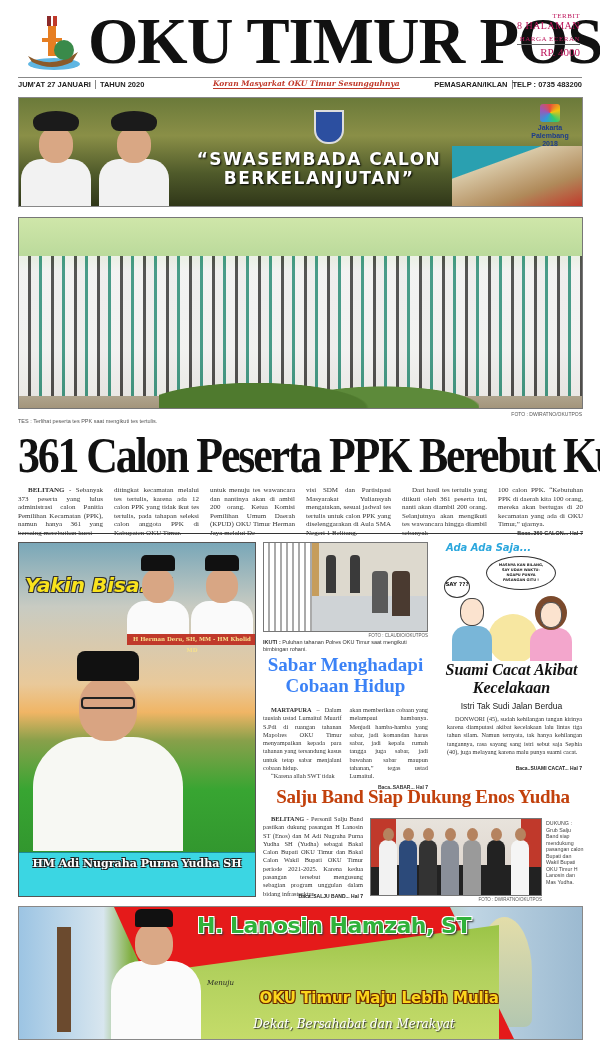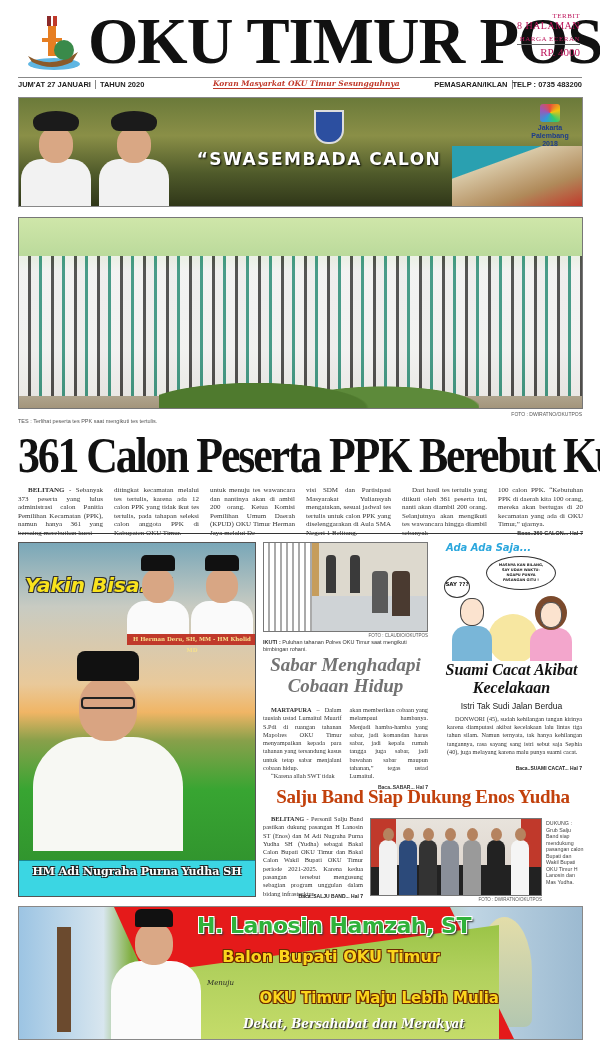--- a/index.html
+++ b/index.html
@@ -60,33 +60,33 @@
   .duo .m .cap { position: absolute; left: 14px; top: 0; width: 34px; height: 16px; background: #111; border-radius: 5px 5px 2px 2px; }
   .duo .m .face { position: absolute; left: 15px; top: 14px; width: 32px; height: 34px; background: #d8a684; border-radius: 45%; }
   .duo .m .shirt { position: absolute; left: 0; top: 46px; width: 62px; height: 34px; background: #fafafa; border-radius: 18px 18px 0 0; }
   .ad1 .duo-name { position: absolute; left: 108px; top: 91px; width: 130px; height: 11px; background: #c0392b; font-family: "DejaVu Serif", serif; font-weight: bold; font-size: 5.5px; color: #f7e28c; text-align: center; line-height: 11px; }
   .ad1 .main-person { position: absolute; left: 14px; top: 108px; width: 150px; height: 200px; }
   .main-person .cap { position: absolute; left: 44px; top: 0; width: 62px; height: 30px; background: #111; border-radius: 8px 8px 3px 3px; }
   .main-person .face { position: absolute; left: 46px; top: 26px; width: 58px; height: 64px; background: #d9a482; border-radius: 45%; }
   .main-person .glasses { position: absolute; left: 48px; top: 46px; width: 54px; height: 12px; border: 2px solid #222; border-radius: 4px; }
   .main-person .shirt { position: absolute; left: 0; top: 86px; width: 150px; height: 114px; background: #f7f8f3; border-radius: 50px 50px 0 0; }
   .ad1 .mas { position: absolute; left: 108px; top: 262px; width: 124px; height: 28px; background: #f7d21d; border-radius: 50%; border: 2px solid #222; text-align: center; font-family: "DejaVu Sans", sans-serif; font-weight: bold; font-style: italic; font-size: 14px; color: #1b34a8; line-height: 24px; }
-  .ad1 .nameplate { position: absolute; left: 0; bottom: 0; width: 100%; height: 36px; background: #3bd6e3; border-top: 1px solid #1a8a94; }
+  .ad1 .nameplate { position: absolute; left: 0; bottom: 0; width: 100%; height: 44px; background: #3bd6e3; border-top: 1px solid #1a8a94; }
   .ad1 .nameplate .n1 { position: absolute; left: 0; top: 4px; width: 100%; text-align: center; font-family: "DejaVu Serif", serif; font-weight: bold; font-size: 11px; color: #fff; text-shadow: -1px -1px 0 #222,1px -1px 0 #222,-1px 1px 0 #222,1px 1px 0 #222; white-space: nowrap; }
   .ad1 .nameplate .n2 { position: absolute; left: 0; top: 26px; width: 100%; text-align: center; font-family: "DejaVu Sans", sans-serif; font-weight: bold; font-size: 8px; color: #fff; text-shadow: -1px -1px 0 #222,1px -1px 0 #222,-1px 1px 0 #222,1px 1px 0 #222; border-top: 1px solid #222; padding-top: 2px; white-space: nowrap; }
 
   
   .photo-jail { position: absolute; left: 263px; top: 542px; width: 165px; height: 90px; background: linear-gradient(90deg,#f1efe9 0 28%,#c69d5c 28% 34%,#ddd9ce 34% 100%); border: 1px solid #777; overflow: hidden; }
   .photo-jail .bars { position: absolute; left: 0; top: 0; width: 48px; height: 100%; background: repeating-linear-gradient(90deg,#fff 0 4px,#aaa 4px 6px); }
   .photo-jail .floor { position: absolute; left: 48px; bottom: 0; width: 117px; height: 35px; background: #cfd3d6; }
   .photo-jail .fig { position: absolute; background: #3a3a3a; border-radius: 4px 4px 0 0; }
   .jail-credit { position: absolute; left: 263px; top: 633px; width: 165px; text-align: right; font-family: "Liberation Sans", sans-serif; font-size: 4.5px; color: #555; }
   .jail-cap { position: absolute; left: 263px; top: 639px; width: 165px; font-family: "Liberation Sans", sans-serif; font-size: 5.5px; line-height: 7px; color: #333; }
   .jail-cap b { font-weight: bold; }
-  .h-sabar { position: absolute; left: 263px; top: 654px; width: 165px; text-align: center; font-family: "Liberation Serif", serif; font-weight: bold; font-size: 19px; line-height: 21px; color: #737373; font-style: italic; }
+  .h-sabar { position: absolute; left: 263px; top: 654px; width: 165px; text-align: center; font-family: "Liberation Serif", serif; font-weight: bold; font-size: 19px; line-height: 21px; color: #3b82f6; }
   .sabar-body { position: absolute; left: 263px; top: 706px; width: 165px; display: flex; gap: 8px; font-family: "Liberation Serif", serif; font-size: 6.3px; line-height: 8.3px; color: #333; text-align: justify; }
   .sabar-body .col { flex: 1; }
   .sabar-body p { text-indent: 8px; }
   .sabar-body .more { text-align: right; font-family: "Liberation Sans", sans-serif; font-weight: bold; font-size: 5px; text-indent: 0; margin-top: 2px; }
 
   
   .ada-title { position: absolute; left: 446px; top: 542px; font-family: "DejaVu Sans", sans-serif; font-weight: bold; font-style: italic; font-size: 10px; color: #2ba7dd; }
   .cartoon { position: absolute; left: 440px; top: 556px; width: 143px; height: 105px; background: #fff; overflow: hidden; }
   .cartoon .sun { position: absolute; left: 48px; top: 58px; width: 50px; height: 50px; border-radius: 50%; background: #f7e7a1; }
   .cartoon .man { position: absolute; left: 12px; top: 42px; width: 40px; height: 63px; }
@@ -123,21 +123,21 @@
   .banner2 .tower { position: absolute; left: 38px; top: 20px; width: 14px; height: 105px; background: #6b4a2e; }
   .banner2 .monument { position: absolute; right: 50px; top: 10px; width: 55px; height: 110px; background: linear-gradient(180deg,#e3dda9,#b3c7b0); border-radius: 50% 50% 8px 8px; }
   .banner2 .man { position: absolute; left: 92px; top: 2px; width: 90px; height: 132px; }
   .banner2 .man .cap { position: absolute; left: 24px; top: 0; width: 38px; height: 18px; background: #111; border-radius: 6px 6px 2px 2px; }
   .banner2 .man .face { position: absolute; left: 24px; top: 14px; width: 38px; height: 42px; background: #daa886; border-radius: 45%; }
   .banner2 .man .shirt { position: absolute; left: 0; top: 52px; width: 90px; height: 80px; background: #fbfbfb; border-radius: 30px 30px 0 0; }
   .banner2 .t1 { position: absolute; left: 178px; top: 6px; width: 270px; text-align: center; font-family: "DejaVu Sans", sans-serif; font-weight: bold; font-size: 22px; color: #2fb23a; text-shadow: -1px -1px 0 #fff,1px -1px 0 #fff,-1px 1px 0 #fff,1px 1px 0 #fff, 2px 2px 2px #333; letter-spacing: -0.5px; white-space: nowrap; }
   .banner2 .t2 { position: absolute; left: 172px; top: 40px; width: 280px; text-align: center; font-family: "DejaVu Sans", sans-serif; font-weight: bold; font-size: 16px; color: #fbd51c; text-shadow: -1px -1px 0 #6b2a00,1px -1px 0 #6b2a00,-1px 1px 0 #6b2a00,1px 1px 0 #6b2a00; white-space: nowrap; }
   .banner2 .t3 { position: absolute; left: 188px; top: 72px; font-family: "DejaVu Serif", serif; font-style: italic; font-size: 7px; color: #222; }
   .banner2 .t4 { position: absolute; left: 190px; top: 82px; width: 290px; text-align: right; font-family: "DejaVu Sans", sans-serif; font-weight: bold; font-size: 15px; color: #fbd51c; text-shadow: -1px -1px 0 #6b2a00,1px -1px 0 #6b2a00,-1px 1px 0 #6b2a00,1px 1px 0 #6b2a00; white-space: nowrap; }
-  .banner2 .t5 { position: absolute; left: 200px; top: 110px; width: 270px; text-align: center; font-family: "DejaVu Serif", serif; font-style: italic; font-size: 12px; color: #fff; text-shadow: 1px 1px 1px #333; white-space: nowrap; font-weight: bold; }
+  .banner2 .t5 { position: absolute; left: 200px; top: 110px; width: 270px; text-align: center; font-family: "DejaVu Serif", serif; font-style: italic; font-size: 12px; color: #fff; text-shadow: 1px 1px 1px #333; white-space: nowrap; }
 </style>
 </head>
 <body>
 
 <div class="masthead">
   <svg class="logo" viewBox="0 0 62 62">
     <ellipse cx="32" cy="52" rx="26" ry="6" fill="#5fb6e3"></ellipse>
     <path d="M6 44 Q30 58 56 40 L50 50 Q30 60 10 50 Z" fill="#8a5a2b"></path>
     <rect x="26" y="14" width="8" height="30" fill="#e67e22"></rect>
     <rect x="20" y="26" width="20" height="4" fill="#e67e22"></rect>
@@ -171,20 +171,21 @@
       <div class="cap"></div>
     </div>
   <div class="person p2">
       <div class="suit"></div>
       <div class="face"></div>
       <div class="cap"></div>
     </div>
   <div class="emblem"></div>
   <div class="slogan">
     <div>“SWASEMBADA CALON</div>
+    <div>BERKELANJUTAN”</div>
   </div>
   <div class="rice"></div>
   <div class="asian">
     <div class="mark"></div>
     <div>Jakarta</div>
     <div>Palembang</div>
     <div>2018</div>
   </div>
 </div>
 
@@ -311,17 +312,16 @@
   <div class="tower"></div>
   <div class="monument"></div>
   <div class="red"></div>
   <div class="field"></div>
   <div class="man">
       <div class="shirt"></div>
       <div class="face"></div>
       <div class="cap"></div>
     </div>
   <div class="t1">H. Lanosin Hamzah, ST</div>
-  <div class="t2">Balon Bupati OKU Timur</div>
   <div class="t3">Menuju</div>
   <div class="t4">OKU Timur Maju Lebih Mulia</div>
   <div class="t5">Dekat, Bersahabat dan Merakyat</div>
 </div>
 
 </body></html>

